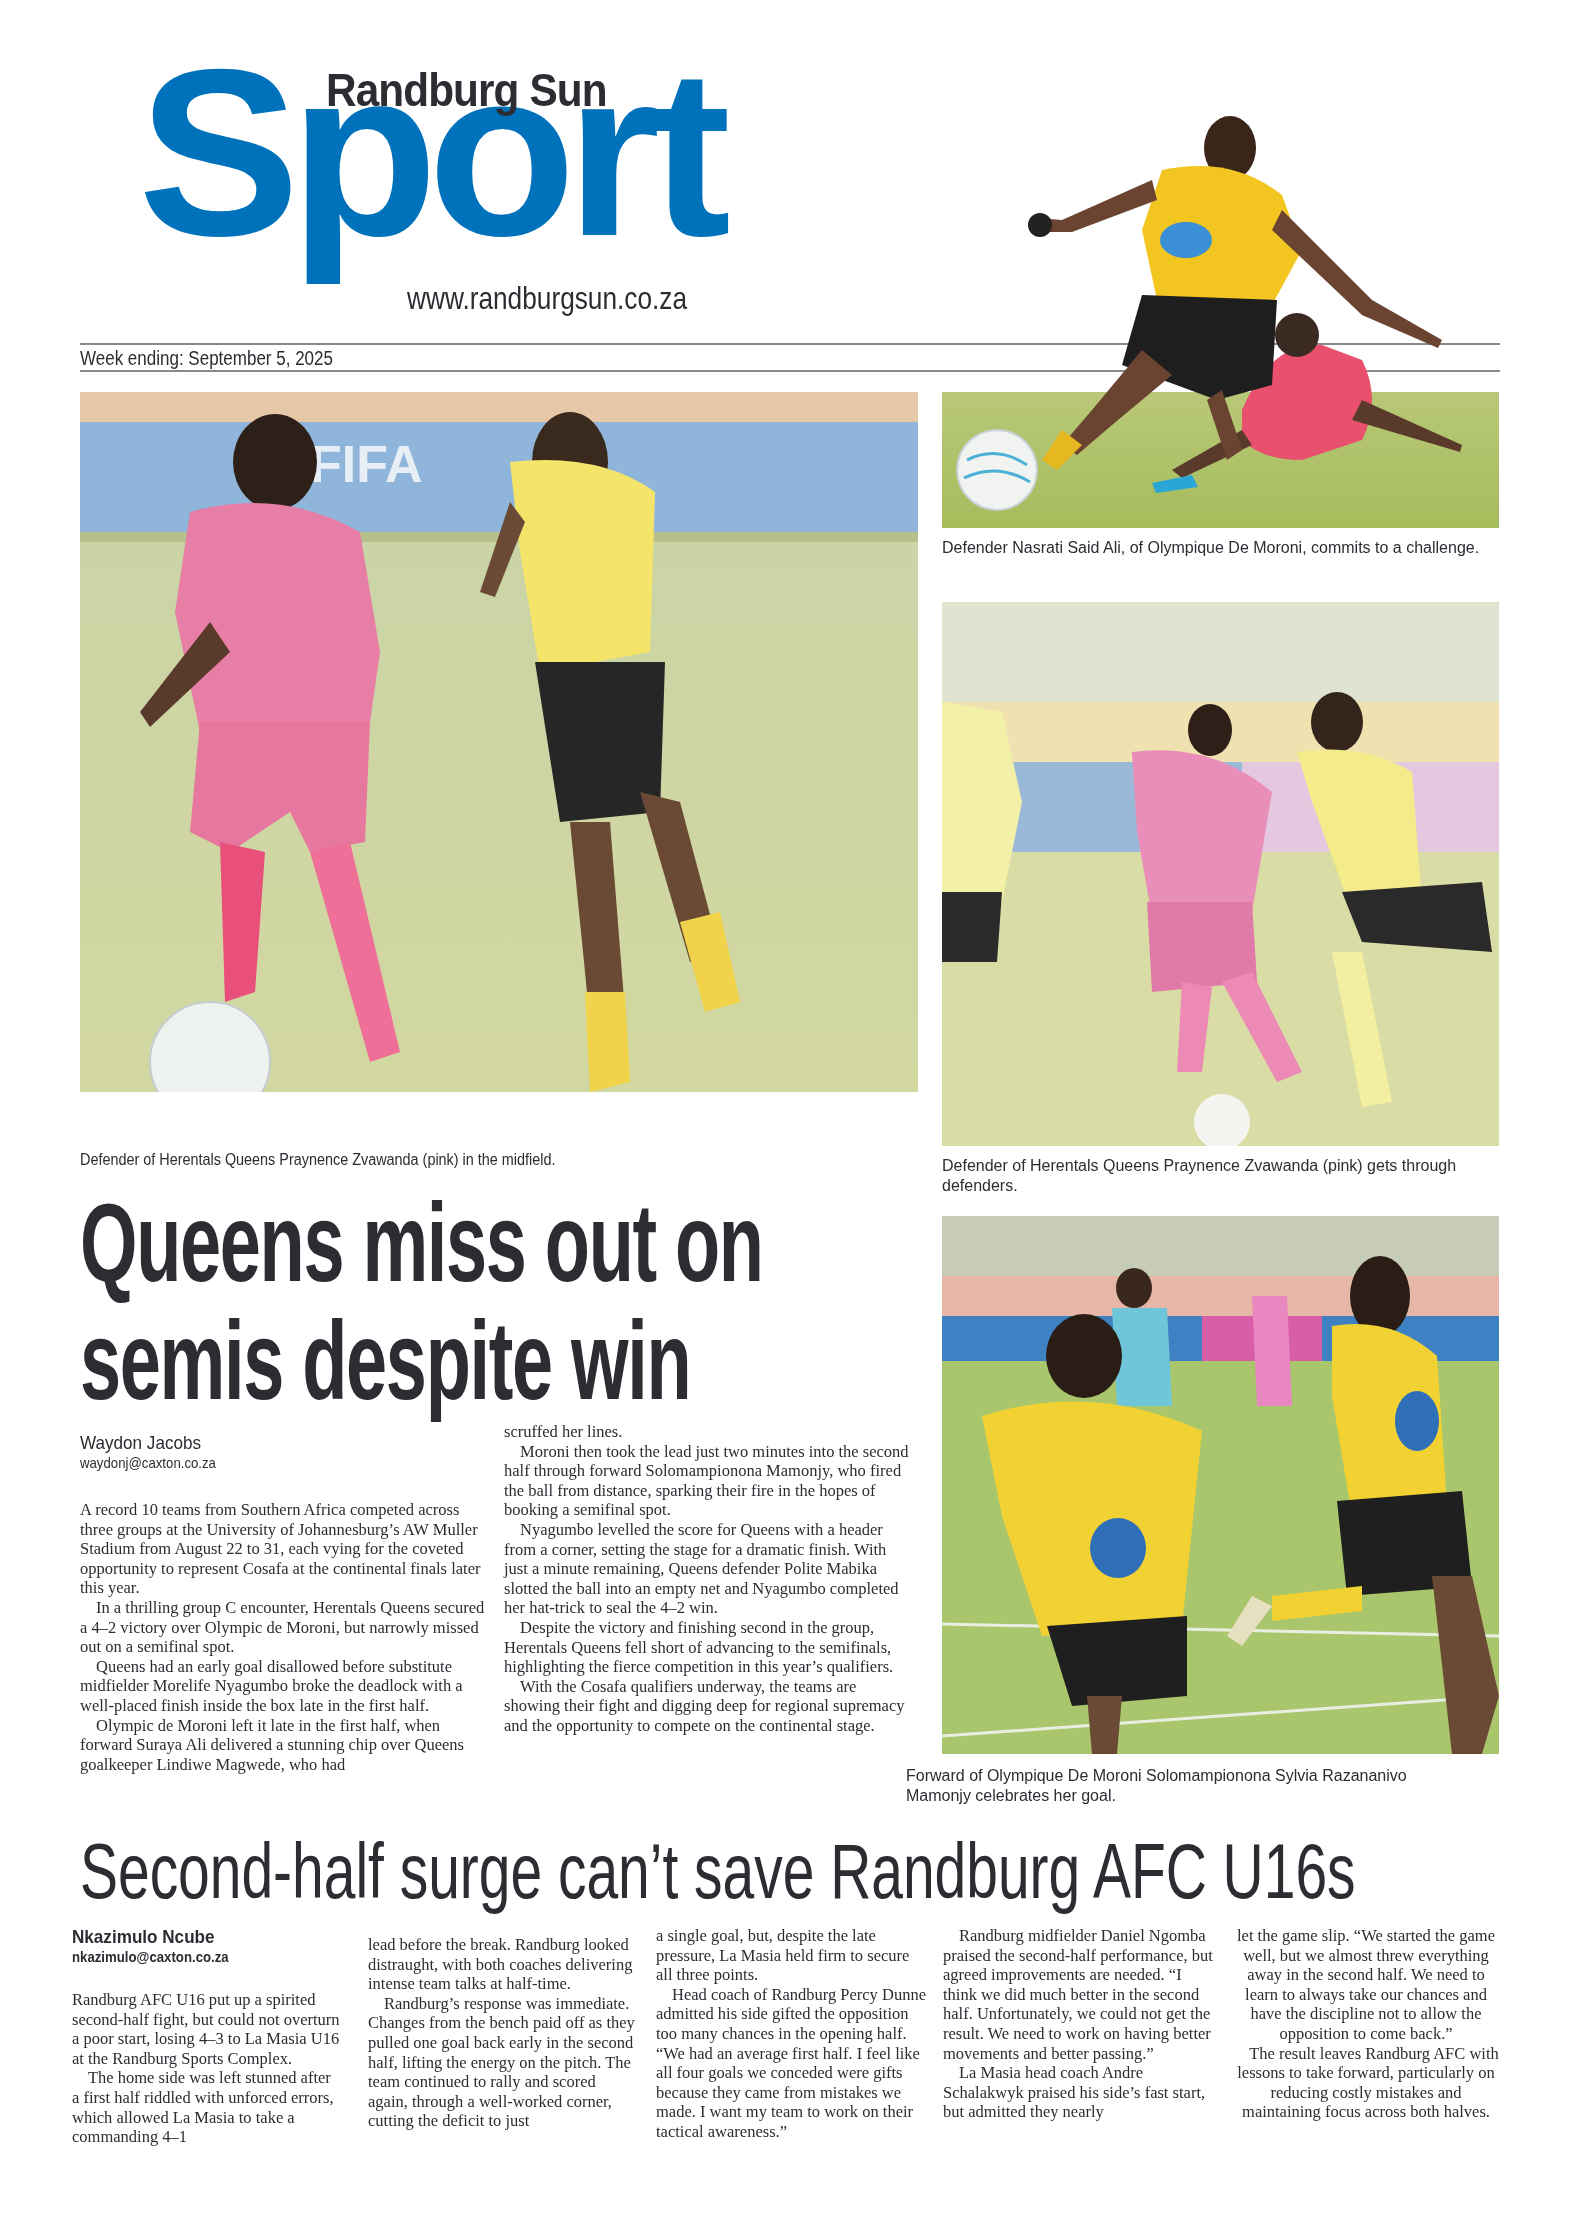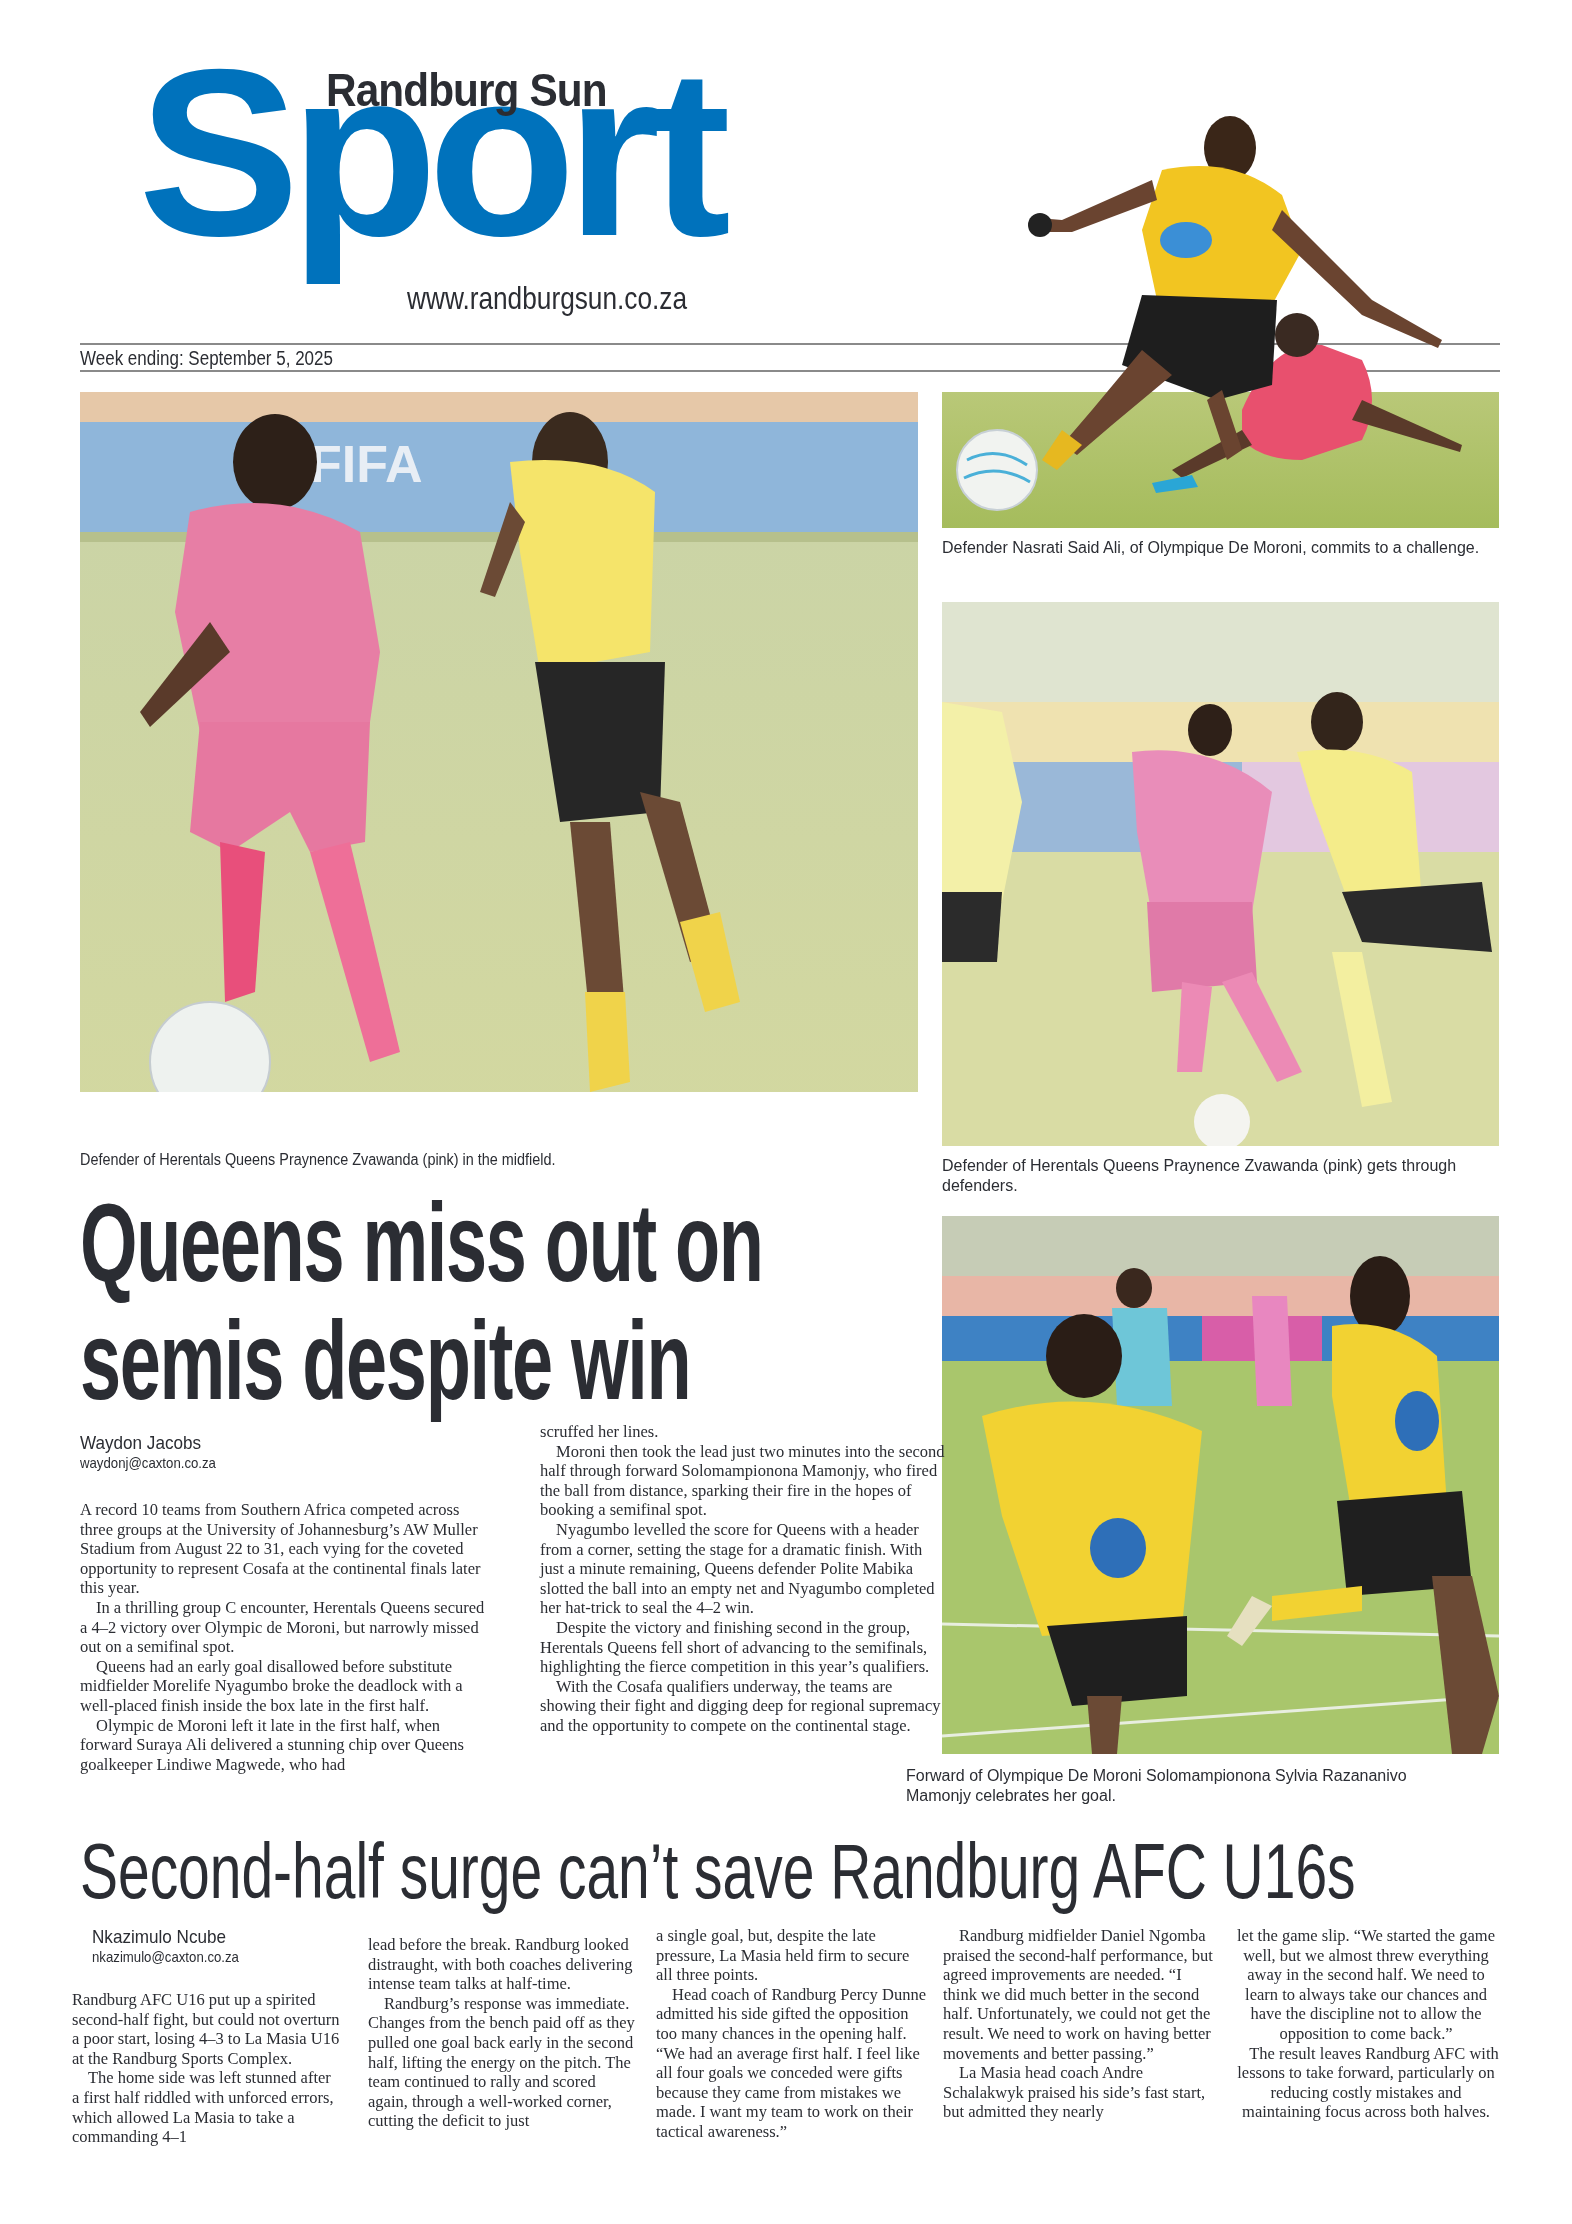--- a/index.html
+++ b/index.html
@@ -171,31 +171,31 @@
   <div class="byline-email">waydonj@caxton.co.za</div>
 </div>
 
 <div class="abs body-col" style="left:80px; top:1500px; width:408px;">
   <p class="first">A record 10 teams from Southern Africa competed across three groups at the University of Johannesburg’s AW Muller Stadium from August 22 to 31, each vying for the coveted opportunity to represent Cosafa at the continental finals later this year.</p>
   <p>In a thrilling group C encounter, Herentals Queens secured a 4–2 victory over Olympic de Moroni, but narrowly missed out on a semifinal spot.</p>
   <p>Queens had an early goal disallowed before substitute midfielder Morelife Nyagumbo broke the deadlock with a well-placed finish inside the box late in the first half.</p>
   <p>Olympic de Moroni left it late in the first half, when forward Suraya Ali delivered a stunning chip over Queens goalkeeper Lindiwe Magwede, who had</p>
 </div>
 
-<div class="abs body-col" style="left:540px; top:1422px; width:408px;">
+<div class="abs body-col" style="left:504px; top:1422px; width:408px;">
   <p class="first">scruffed her lines.</p>
   <p>Moroni then took the lead just two minutes into the second half through forward Solomampiononа Mamonjy, who fired the ball from distance, sparking their fire in the hopes of booking a semifinal spot.</p>
   <p>Nyagumbo levelled the score for Queens with a header from a corner, setting the stage for a dramatic finish. With just a minute remaining, Queens defender Polite Mabika slotted the ball into an empty net and Nyagumbo completed her hat-trick to seal the 4–2 win.</p>
   <p>Despite the victory and finishing second in the group, Herentals Queens fell short of advancing to the semifinals, highlighting the fierce competition in this year’s qualifiers.</p>
   <p>With the Cosafa qualifiers underway, the teams are showing their fight and digging deep for regional supremacy and the opportunity to compete on the continental stage.</p>
 </div>
 
 <div class="abs head2">Second-half surge can’t save Randburg AFC U16s</div>
 
-<div class="abs" style="left:92px; top:1926px;">
+<div class="abs" style="left:72px; top:1926px;font-weight:bold;">
   <div class="byline-name">Nkazimulo Ncube</div>
   <div class="byline-email">nkazimulo@caxton.co.za</div>
 </div>
 
 <div class="abs body-col" style="left:72px; top:1990px; width:270px;">
   <p class="first">Randburg AFC U16 put up a spirited second-half fight, but could not overturn a poor start, losing 4–3 to La Masia U16 at the Randburg Sports Complex.</p>
   <p>The home side was left stunned after a first half riddled with unforced errors, which allowed La Masia to take a commanding 4–1</p>
 </div>
 <div class="abs body-col" style="left:368px; top:1926px; width:270px;margin-top:9px;">
   <p class="first">lead before the break. Randburg looked distraught, with both coaches delivering intense team talks at half-time.</p>

